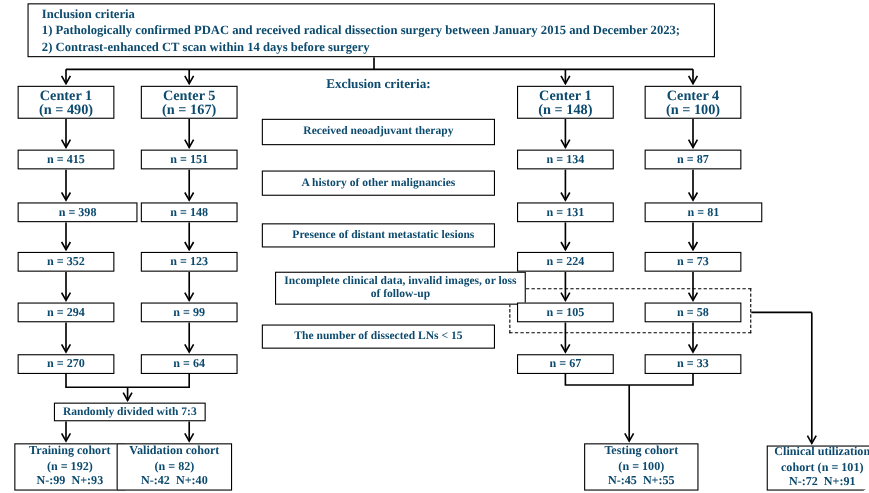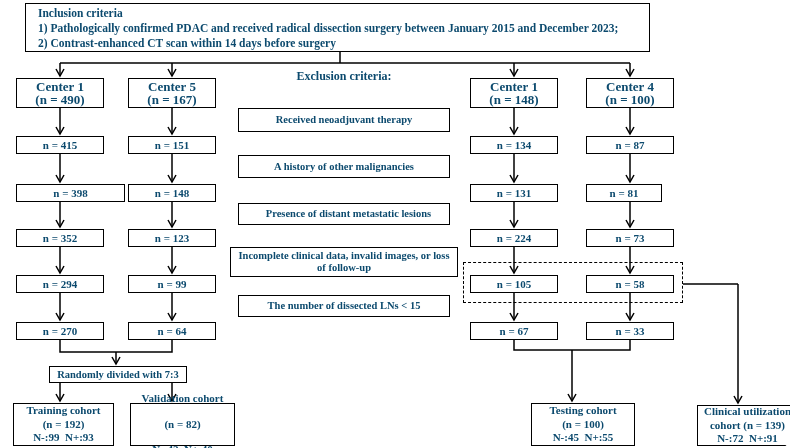--- a/index.html
+++ b/index.html
@@ -103,21 +103,21 @@
   <div class="box inclusion" style="left:25px; top:3px; width:625px; height:49px;">
     <div>Inclusion criteria</div>
     <div>1) Pathologically confirmed PDAC and received radical dissection surgery between January 2015 and December 2023;</div>
     <div>2) Contrast-enhanced CT scan within 14 days before surgery</div>
   </div>
 
   <div class="excl-header" style="left:244px; top:69px; width:200px;">Exclusion criteria:</div>
   <div class="box excl-box" style="left:238px; top:155px; width:212px; height:23px;">A history of other malignancies</div>
   <div class="box excl-box" style="left:238px; top:108px; width:212px; height:24px;">Received neoadjuvant therapy</div>
   <div class="box excl-box" style="left:238px; top:203px; width:212px; height:22px;padding-left:12px;">Presence of distant metastatic lesions</div>
-  <div class="box excl-box" style="left:230px; top:247px; width:228px; height:30px;">Incomplete clinical data, invalid images, or loss of follow-up</div>
+  <div class="box excl-box" style="left:250px; top:247px; width:228px; height:30px;">Incomplete clinical data, invalid images, or loss of follow-up</div>
   <div class="box excl-box" style="left:238px; top:295px; width:212px; height:22px;">The number of dissected LNs &lt; 15</div>
 
   <div class="box hdr-box" style="left:16px; top:78px; width:88px; height:30px;">
     <div>Center 1</div>
     <div>(n = 490)</div>
   </div>
   <div class="box count-box" style="left:16px; top:136px; width:88px; height:18px;">n = 415</div>
   <div class="box count-box" style="left:16px; top:184px; width:109px; height:18px;">n = 398</div>
   <div class="box count-box" style="left:16px; top:229px; width:88px; height:18px;text-align:center;">n = 352</div>
   <div class="box count-box" style="left:16px; top:275px; width:88px; height:18px;">n = 294</div>
@@ -141,41 +141,41 @@
   <div class="box count-box" style="left:470px; top:184px; width:88px; height:18px;text-align:right;">n = 131</div>
   <div class="box count-box" style="left:470px; top:229px; width:88px; height:18px;">n = 224</div>
   <div class="box count-box" style="left:470px; top:275px; width:88px; height:18px;">n = 105</div>
   <div class="box count-box" style="left:470px; top:322px; width:88px; height:18px;">n = 67</div>
 
   <div class="box hdr-box" style="left:586px; top:78px; width:88px; height:30px;">
     <div>Center 4</div>
     <div>(n = 100)</div>
   </div>
   <div class="box count-box" style="left:586px; top:136px; width:88px; height:18px;">n = 87</div>
-  <div class="box count-box" style="left:586px; top:184px; width:76px; height:18px;">n = 81</div>
+  <div class="box count-box" style="left:586px; top:184px; width:107px; height:18px;">n = 81</div>
   <div class="box count-box" style="left:586px; top:229px; width:88px; height:18px;">n = 73</div>
   <div class="box count-box" style="left:586px; top:275px; width:88px; height:18px;">n = 58</div>
   <div class="box count-box" style="left:586px; top:322px; width:88px; height:18px;">n = 33</div>
 
   <div class="box split-box" style="left:49px; top:366px; width:138px; height:17px;">Randomly divided with 7:3</div>
 
   <div class="box cohort" style="left:3px; top:403px; width:101px; height:43px;">
     <div>Training cohort</div>
     <div>(n = 192)</div>
     <div class="pre">N-:99  N+:93</div>
   </div>
-  <div class="box cohort" style="left:120px; top:403px; width:105px; height:43px;gap:12px;">
+  <div class="box cohort" style="left:96px; top:403px; width:105px; height:43px;">
     <div>Validation cohort</div>
     <div>(n = 82)</div>
     <div class="pre">N-:42  N+:40</div>
   </div>
   <div class="box cohort" style="left:521px; top:403px; width:104px; height:43px;">
     <div>Testing cohort</div>
     <div>(n = 100)</div>
     <div class="pre">N-:45  N+:55</div>
   </div>
   <div class="box cohort" style="left:687px; top:405px; width:101px; height:41px;">
     <div>Clinical utilization</div>
-    <div>cohort (n = 139)</div>
+    <div>cohort (n = 101)</div>
     <div class="pre">N-:72  N+:91</div>
   </div>
 
 </div>
 
 </body></html>

